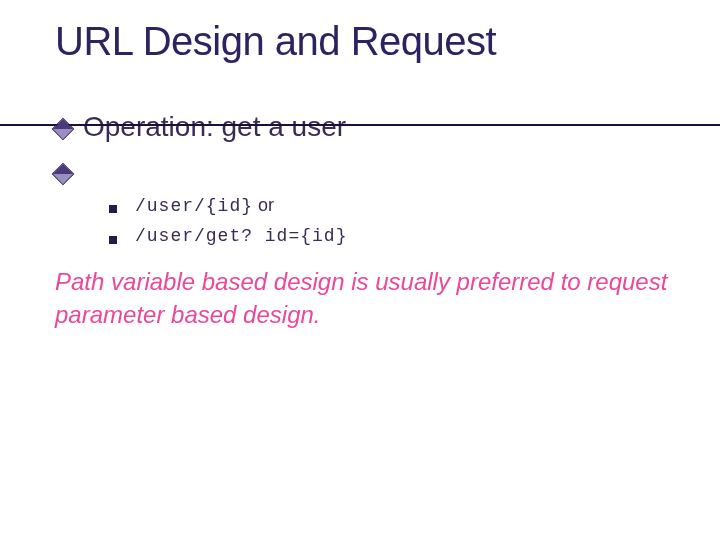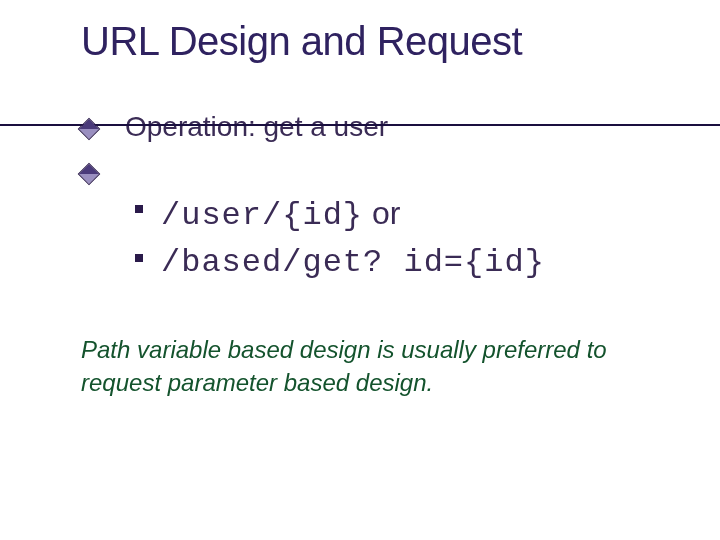--- a/index.html
+++ b/index.html
@@ -10,21 +10,21 @@
     background: #ffffff;
     font-family: Verdana, Geneva, sans-serif;
     color: #2a1a4a;
     overflow: hidden;
   }
   .slide {
     width: 720px;
     height: 540px;
     position: relative;
     box-sizing: border-box;
-    padding: 18px 30px 20px 81px;
+    padding: 18px 30px 20px 55px;
   }
   .title {
     font-size: 40px;
     line-height: 1.18;
     font-weight: 400;
     color: #2f2260;
     margin: 0 0 6px 0;
     letter-spacing: -0.5px;
   }
   .title-rule {
@@ -38,34 +38,33 @@
   }
   .body {
     margin-top: 46px;
     font-size: 28px;
     color: #3a2b55;
   }
   .lvl1 {
     display: flex;
     align-items: flex-start;
     margin: 13px 0;
-    gap: 16px;
   }
   .diamond-icon {
     width: 14px;
     height: 14px;
     transform: rotate(45deg);
     background: linear-gradient(135deg, #4a3a7a 0%, #4a3a7a 48%, #9a8fc0 52%, #9a8fc0 100%);
     border: 1px solid #2a1a4a;
     margin: 10px 12px 0 0;
     flex: 0 0 auto;
   }
   .lvl2-wrap {
     margin: 10px 0 0 54px;
-    font-size: 32px;
+    font-size: 18px;
   }
   .lvl2 {
     display: flex;
     align-items: flex-start;
     margin: 10px 0;
   }
   .square-icon {
     width: 8px;
     height: 8px;
     background: #2a1a4a;
@@ -73,25 +72,25 @@
     flex: 0 0 auto;
   }
   .code {
     font-family: "Courier New", Courier, monospace;
     letter-spacing: 1px;
   }
   .or {
     font-family: Verdana, Geneva, sans-serif;
   }
   .note {
-    margin-top: 53px;
+    margin-top: 20px;
     font-size: 24px;
     font-style: italic;
     line-height: 1.35;
-    color: #14532d;
+    color: #ec4899;
   }
 </style>
 </head>
 <body>
 
 <div class="slide">
 
   <h1 class="title">
     <span>URL Design and Request</span><br>
   </h1>
@@ -113,21 +112,21 @@
 
       <div class="lvl2">
         <span class="square-icon"></span>
         <span>
           <span class="code">/user/{id}</span><span class="or"> or</span>
         </span>
       </div>
 
       <div class="lvl2">
         <span class="square-icon"></span>
-        <span class="code">/based/get? id={id}</span>
+        <span class="code">/user/get? id={id}</span>
       </div>
 
     </div>
 
     <div class="note">Path variable based design is usually preferred to request parameter based design.</div>
 
   </div>
 </div>
 
 </body></html>

